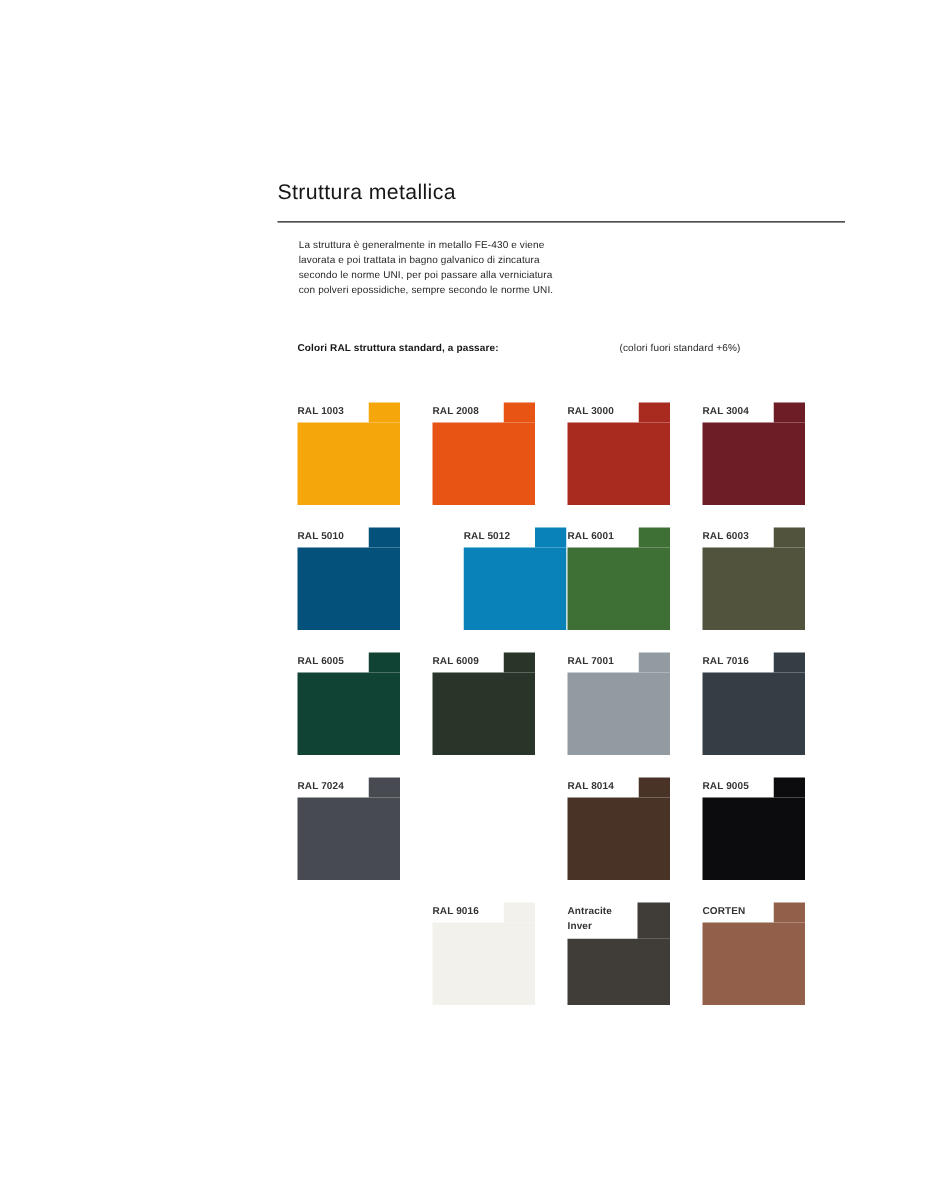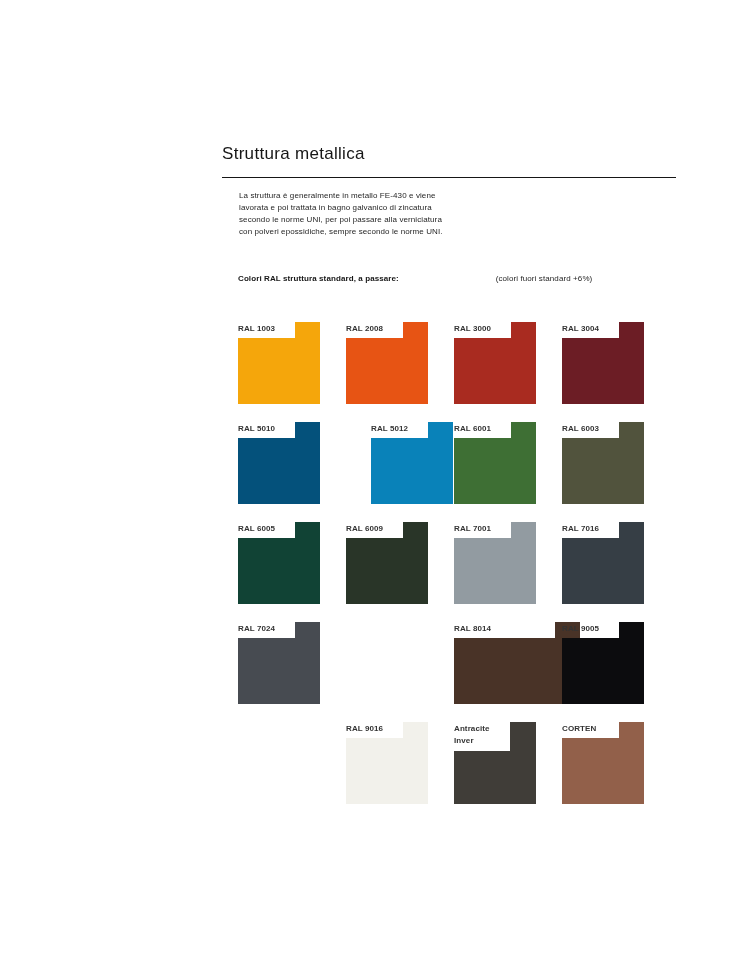--- a/index.html
+++ b/index.html
@@ -195,21 +195,21 @@
       <div class="swatch" style="left: 324px; top: 200px;">
       <div class="swatch-label">RAL 7016</div>
       <div class="swatch-tab" style="background: rgb(54, 62, 69);"></div>
       <div class="swatch-main" style="background: rgb(54, 62, 69);"></div>
     </div>
       <div class="swatch" style="left: 0px; top: 300px;">
       <div class="swatch-label">RAL 7024</div>
       <div class="swatch-tab" style="background: rgb(71, 75, 81);"></div>
       <div class="swatch-main" style="background: rgb(71, 75, 81);"></div>
     </div>
-      <div class="swatch" style="left: 216px; top: 300px; padding-left: 44px;">
+      <div class="swatch" style="left: 216px; top: 300px;">
       <div class="swatch-label">RAL 8014</div>
       <div class="swatch-tab" style="background: rgb(73, 51, 39);"></div>
       <div class="swatch-main" style="background: rgb(73, 51, 39);"></div>
     </div>
       <div class="swatch" style="left: 324px; top: 300px;">
       <div class="swatch-label">RAL 9005</div>
       <div class="swatch-tab" style="background: rgb(12, 12, 14);"></div>
       <div class="swatch-main" style="background: rgb(12, 12, 14);"></div>
     </div>
       <div class="swatch" style="left: 108px; top: 400px;">

